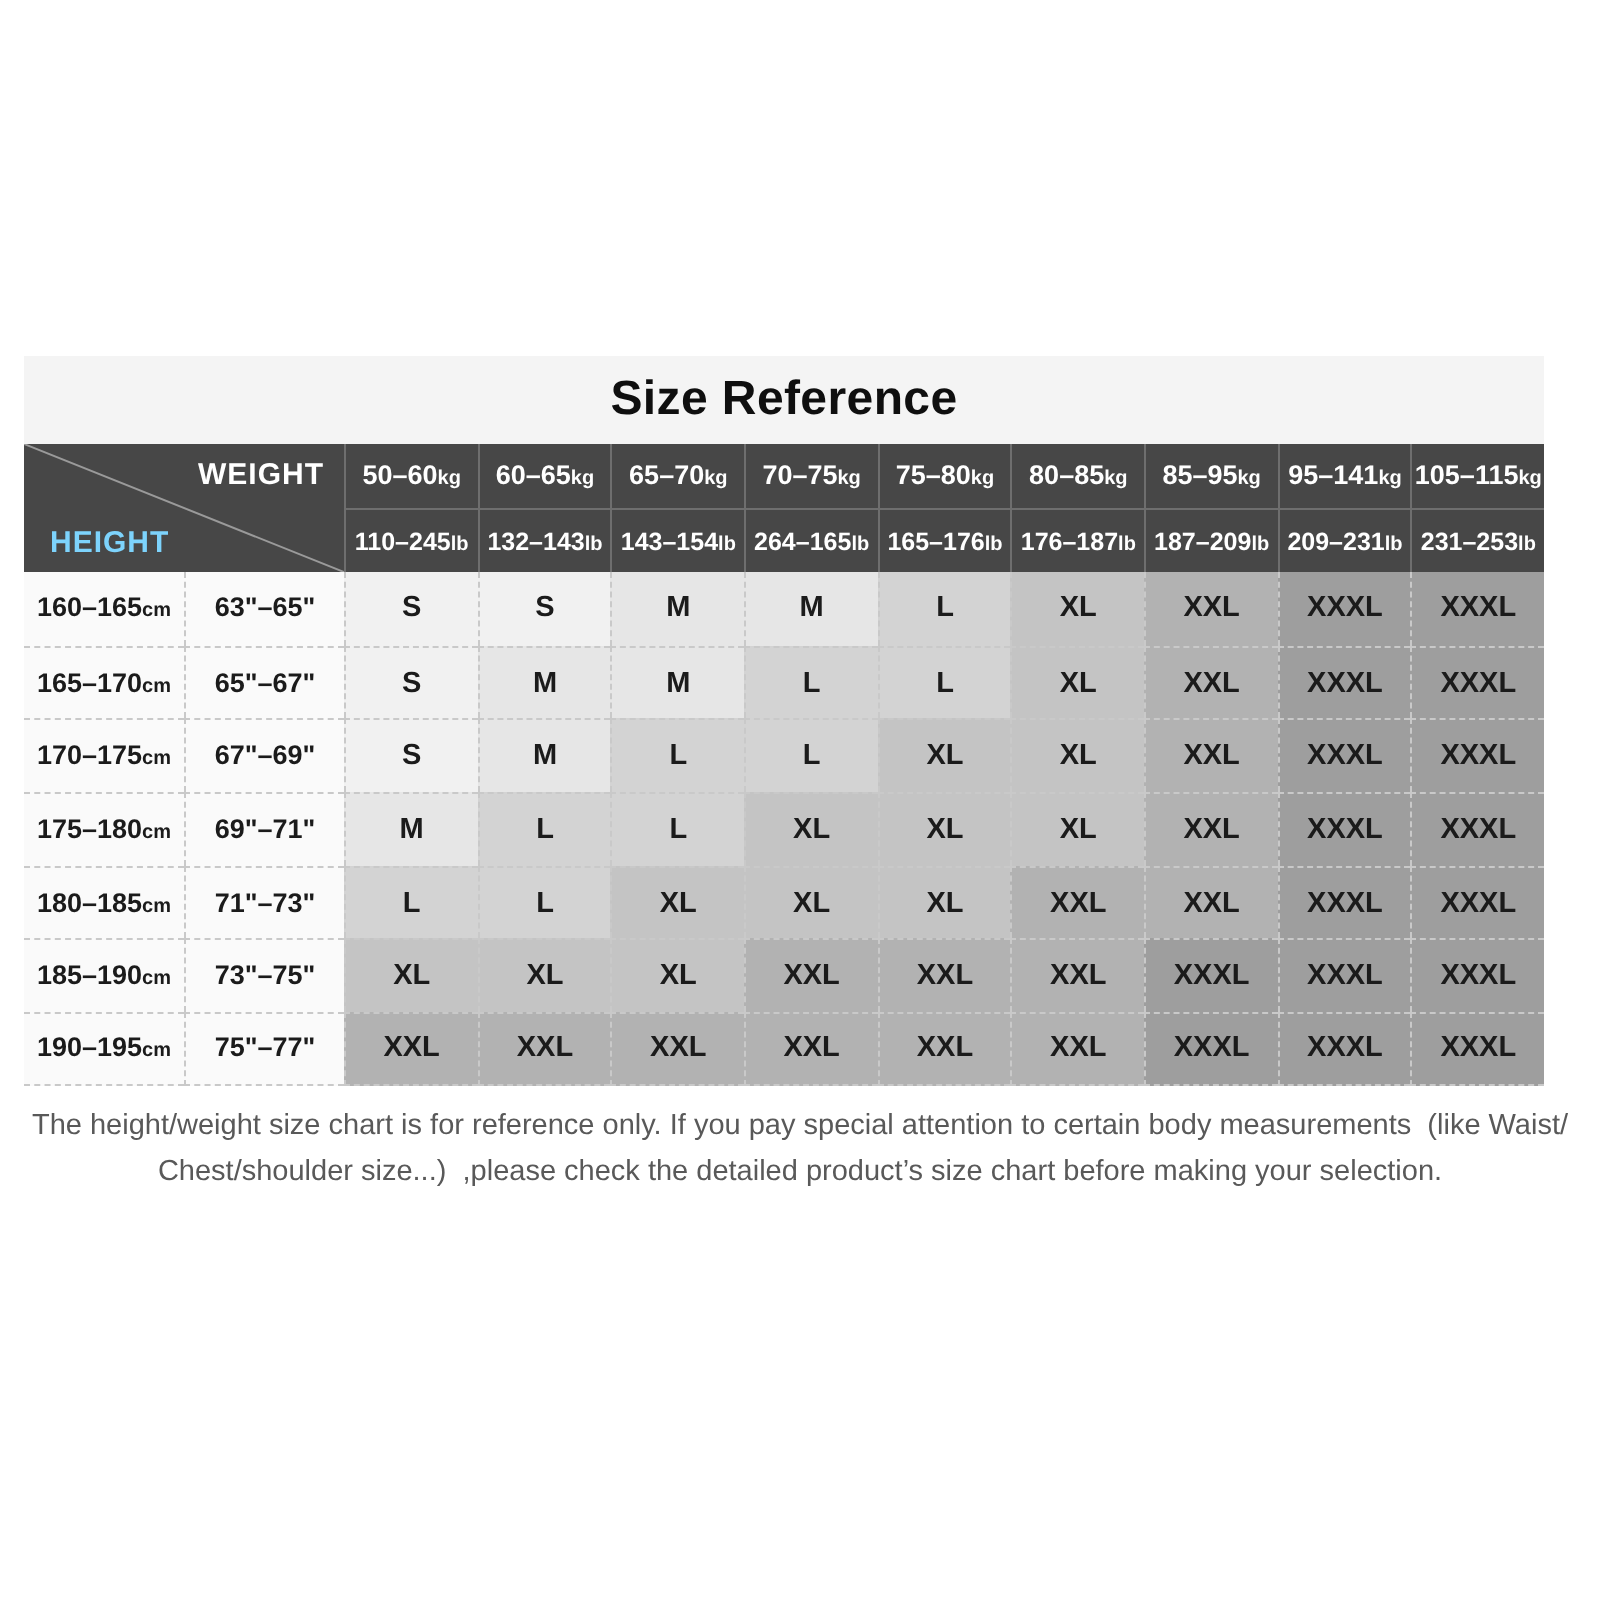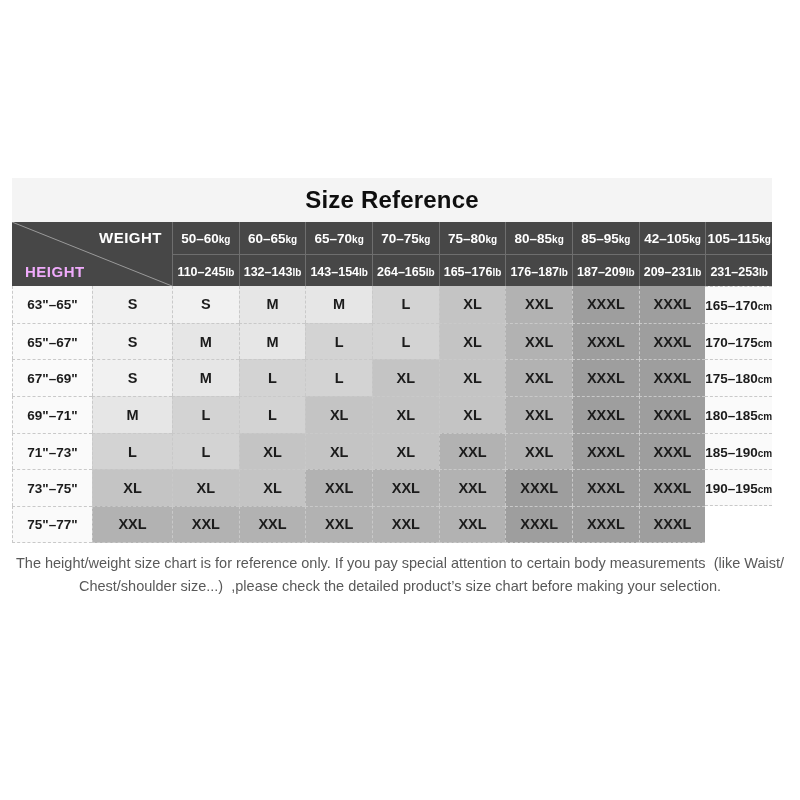--- a/index.html
+++ b/index.html
@@ -24,21 +24,21 @@
     grid-template-columns:80px 80px repeat(9,1fr);
     grid-template-rows:32px 32px repeat(7,36.7px);
     text-align:right;
   }
   .cell{display:flex;align-items:center;justify-content:center;overflow:hidden;min-width:0;}
   .txt{white-space:nowrap;}
   
   .corner{grid-column:1/3;grid-row:1/3;position:relative;background:var(--hbg);}
   .diag{position:absolute;left:0;top:0;width:100%;height:100%;display:block;}
   .w-label{position:absolute;top:7px;right:10px;color:#fff;font-weight:700;font-size:15px;letter-spacing:.5px;}
-  .h-label{position:absolute;bottom:6px;left:13px;color:#f0abfc;font-weight:700;font-size:15px;letter-spacing:.5px;}
+  .h-label{position:absolute;bottom:6px;left:13px;color:#7dd3fc;font-weight:700;font-size:15px;letter-spacing:.5px;}
   .hcell{background:var(--hbg);color:#ffffff;border-left:1px solid var(--sep);}
   .hcell .main{font-size:13.5px;font-weight:700;}
   .hcell.lbrow{border-top:1px solid var(--sep);}
   .hcell.lbrow .main{font-size:12.5px;}
   .hcell .unit{font-size:10px;font-weight:700;}
   
   .bcell{font-weight:700;color:var(--tdark);}
   .bcell .main{font-size:14px;}
   .hcol{background:var(--hcolbg);}
   .hcol .main{font-size:13.5px;}
@@ -83,21 +83,21 @@
       <div class="cell hcell kgrow">
         <span class="txt"><span class="main">75–80</span><span class="unit">kg</span></span>
       </div>
       <div class="cell hcell kgrow">
         <span class="txt"><span class="main">80–85</span><span class="unit">kg</span></span>
       </div>
       <div class="cell hcell kgrow">
         <span class="txt"><span class="main">85–95</span><span class="unit">kg</span></span>
       </div>
       <div class="cell hcell kgrow">
-        <span class="txt"><span class="main">42–105</span><span class="unit">kg</span></span>
+        <span class="txt"><span class="main">95–141</span><span class="unit">kg</span></span>
       </div>
       <div class="cell hcell kgrow">
         <span class="txt"><span class="main">105–115</span><span class="unit">kg</span></span>
       </div>
       <div class="cell hcell lbrow">
         <span class="txt"><span class="main">110–245</span><span class="unit">lb</span></span>
       </div>
       <div class="cell hcell lbrow">
         <span class="txt"><span class="main">132–143</span><span class="unit">lb</span></span>
       </div>
@@ -114,20 +114,23 @@
         <span class="txt"><span class="main">176–187</span><span class="unit">lb</span></span>
       </div>
       <div class="cell hcell lbrow">
         <span class="txt"><span class="main">187–209</span><span class="unit">lb</span></span>
       </div>
       <div class="cell hcell lbrow">
         <span class="txt"><span class="main">209–231</span><span class="unit">lb</span></span>
       </div>
       <div class="cell hcell lbrow">
         <span class="txt"><span class="main">231–253</span><span class="unit">lb</span></span>
+      </div>
+      <div class="cell bcell hcol">
+        <span class="txt"><span class="main">160–165</span><span class="unit">cm</span></span>
       </div>
       <div class="cell bcell hcol bl">
         <span class="txt"><span class="main">63"–65"</span></span>
       </div>
       <div class="cell bcell size-cell bl" style="background: rgb(241, 241, 241);">
         <span class="txt"><span class="main">S</span></span>
       </div>
       <div class="cell bcell size-cell bl" style="background: rgb(241, 241, 241);">
         <span class="txt"><span class="main">S</span></span>
       </div>

